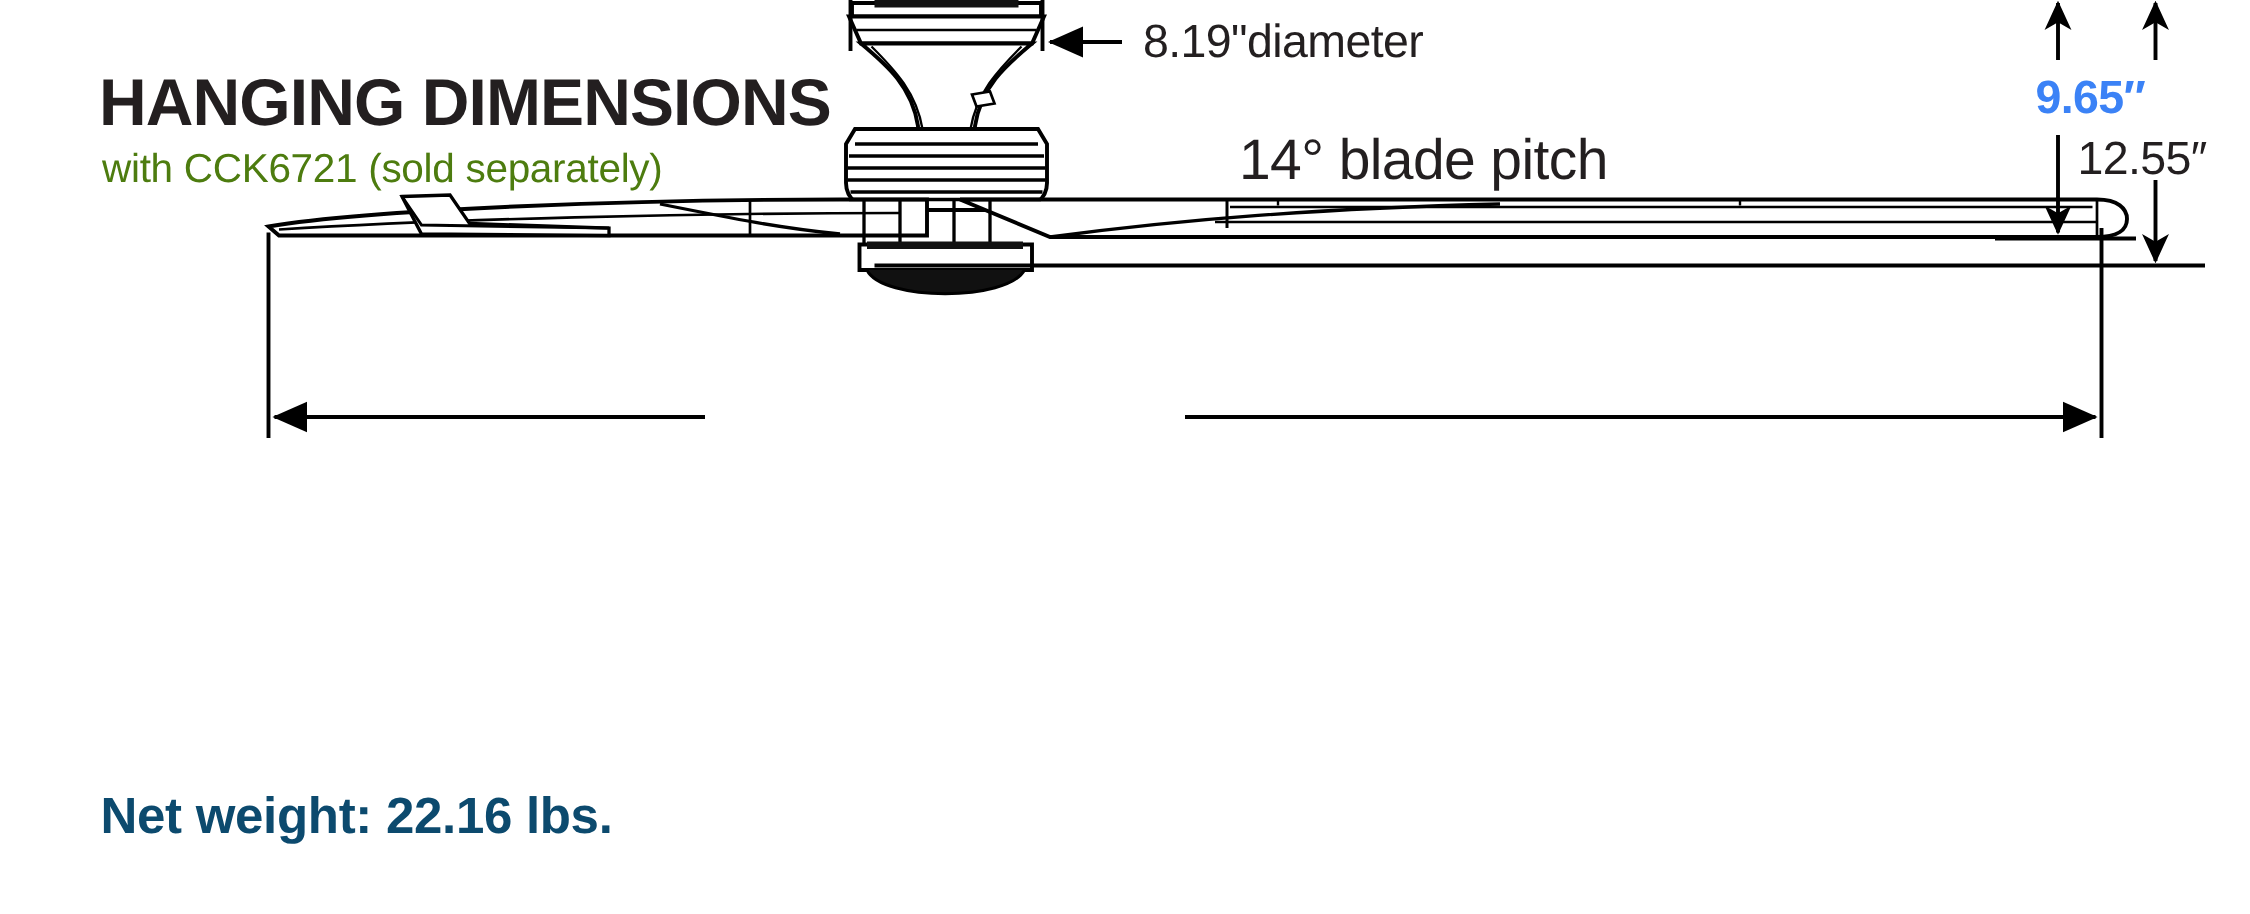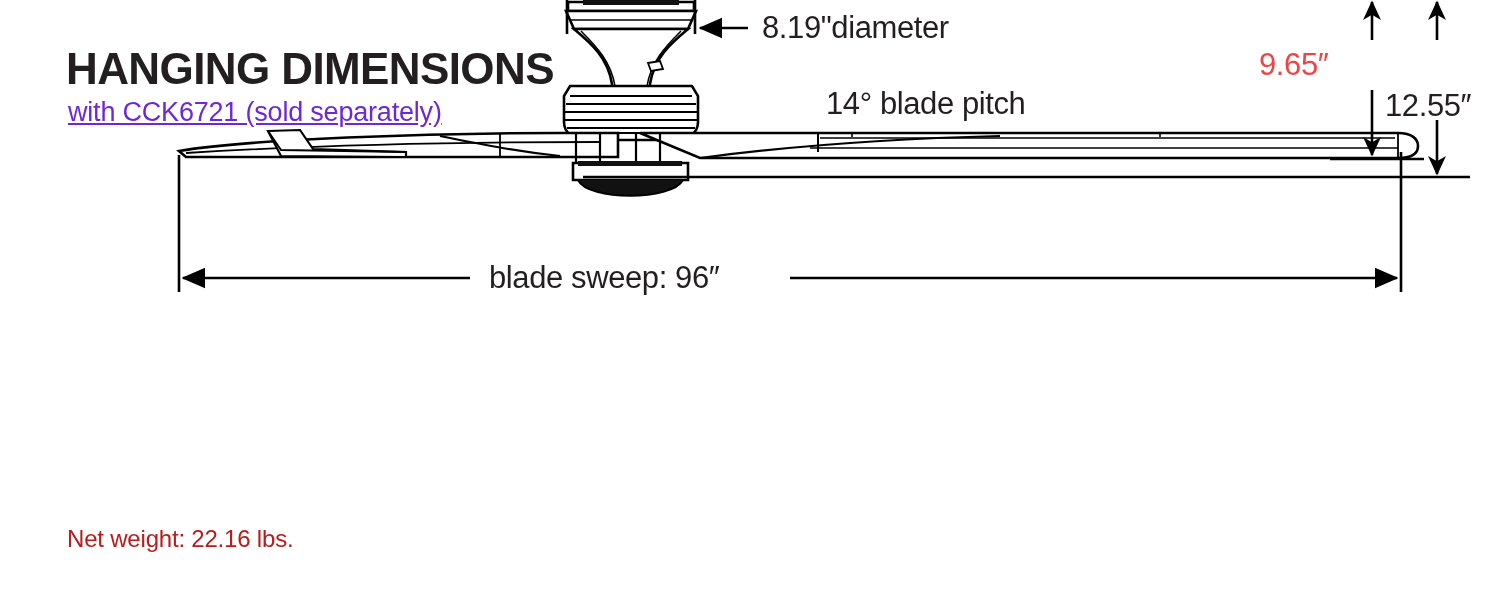--- a/index.html
+++ b/index.html
@@ -18,43 +18,42 @@
   #title{
     left:66px;top:44px;
     font-size:44px;
     letter-spacing:-0.6px;
     color:#231f20;
     font-weight:700;
   }
   #subtitle{
     left:68px;top:97px;
     font-size:27px;
-    color:#6d28d9;
+    color:#4d7c0f;
     font-weight:400;
     letter-spacing:-0.2px;
-    text-decoration:underline;
   }
   #netweight{
     left:67px;top:525px;
-    font-size:24px;
-    color:#b91c1c;
-    font-weight:400;
+    font-size:34px;
+    color:#0c4a6e;
+    font-weight:700;
     letter-spacing:-0.2px;
   }
   #lbl-diameter{
     left:762px;top:10px;
     font-size:31px;color:#231f20;letter-spacing:-0.4px;
   }
   #lbl-pitch{
     left:826px;top:86px;
-    font-size:31px;color:#231f20;letter-spacing:-0.4px;
+    font-size:38px;color:#231f20;letter-spacing:-0.4px;
   }
   #lbl-965{
-    left:1259px;top:47px;
-    font-size:31px;color:#ef4444;letter-spacing:-0.4px;
+    left:1357px;top:47px;
+    font-size:31px;color:#3b82f6;letter-spacing:-0.4px;font-weight:bold;
   }
   #lbl-1133{
     left:1385px;top:88px;
     font-size:31px;color:#231f20;letter-spacing:-0.4px;
   }
   #lbl-sweep{
     left:489px;top:260px;
     font-size:31px;color:#231f20;letter-spacing:-0.4px;
   }
 
@@ -66,21 +65,20 @@
 <div id="stage">
 
   <div class="txt" id="title">HANGING DIMENSIONS</div>
   <div class="txt" id="subtitle">with CCK6721 (sold separately)</div>
   <div class="txt" id="netweight">Net weight: 22.16 lbs.</div>
 
   <div class="txt" id="lbl-diameter">8.19"diameter</div>
   <div class="txt" id="lbl-pitch">14° blade pitch</div>
   <div class="txt" id="lbl-965">9.65″</div>
   <div class="txt" id="lbl-1133">12.55″</div>
-  <div class="txt" id="lbl-sweep">blade sweep: 96″</div>
 
   <svg id="art" width="1500" height="609" viewBox="0 0 1500 609">
     <defs>
       <marker id="ahL" viewBox="0 0 10 10" refX="9.4" refY="5" markerWidth="9" markerHeight="9" orient="auto-start-reverse">
         <path d="M 0 5 L 10 0.6 L 10 9.4 z" fill="#000"></path>
       </marker>
       <marker id="ahR" viewBox="0 0 10 10" refX="9.4" refY="5" markerWidth="9" markerHeight="9" orient="auto">
         <path d="M 0 0.6 L 10 5 L 0 9.4 z" fill="#000"></path>
       </marker>
       <marker id="ahUp" viewBox="0 0 10 10" refX="9.2" refY="5" markerWidth="7.5" markerHeight="7.5" orient="auto">

